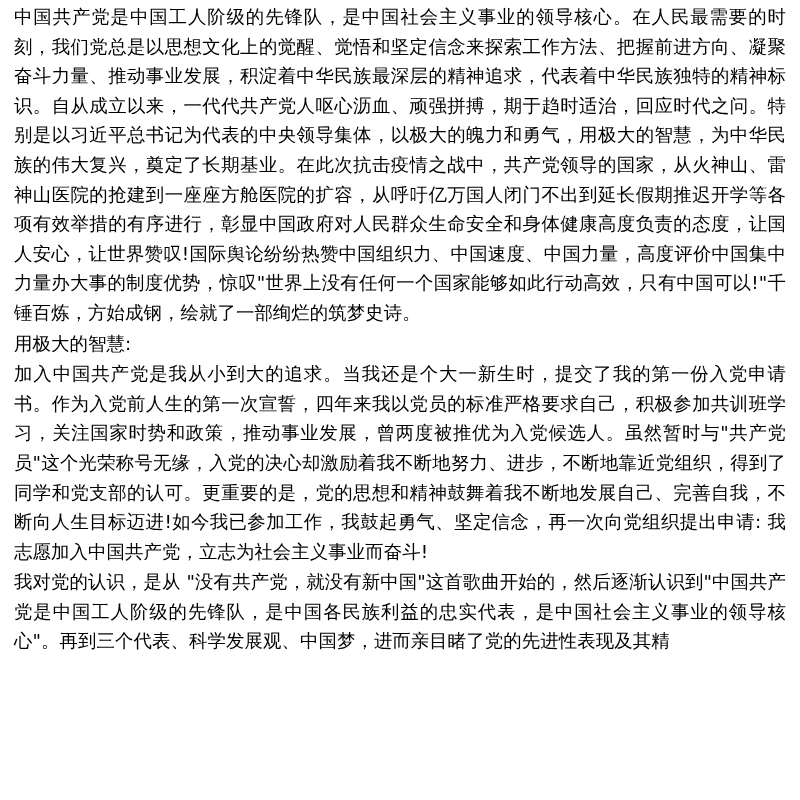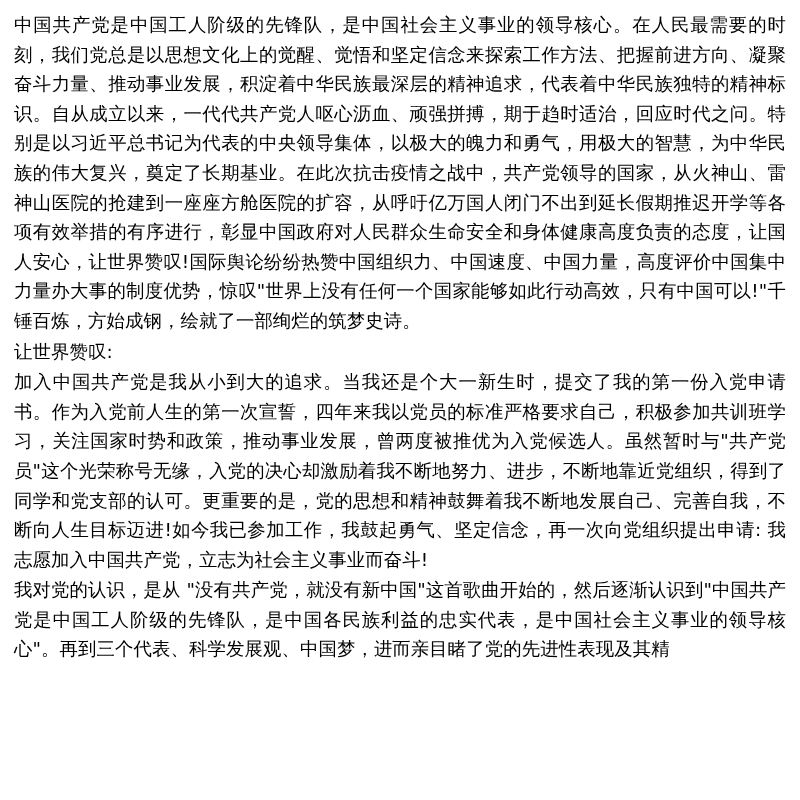--- a/index.html
+++ b/index.html
@@ -11,21 +11,21 @@
     height: 800px;
     background: #ffffff;
     font-family: "DejaVu Sans", "Liberation Sans", sans-serif;
     overflow: hidden;
   }
   .page {
     position: relative;
     width: 800px;
     height: 640px;
     box-sizing: border-box;
-    padding: 16px 14px;
+    padding: 8px 14px;
     background: #ffffff;
   }
   .doc-body {
     position: relative;
     top: -6px;
   }
   p.para {
     margin: 0 0 1px 0;
     font-size: 18.4px;
     line-height: 29.6px;
@@ -37,17 +37,17 @@
   .first-line-clip {
     
   }
 </style>
 </head>
 <body>
 
 <div class="page">
   <div class="doc-body">
     <p class="para first-line-clip">中国共产党是中国工人阶级的先锋队，是中国社会主义事业的领导核心。在人民最需要的时刻，我们党总是以思想文化上的觉醒、觉悟和坚定信念来探索工作方法、把握前进方向、凝聚奋斗力量、推动事业发展，积淀着中华民族最深层的精神追求，代表着中华民族独特的精神标识。自从成立以来，一代代共产党人呕心沥血、顽强拼搏，期于趋时适治，回应时代之问。特别是以习近平总书记为代表的中央领导集体，以极大的魄力和勇气，用极大的智慧，为中华民族的伟大复兴，奠定了长期基业。在此次抗击疫情之战中，共产党领导的国家，从火神山、雷神山医院的抢建到一座座方舱医院的扩容，从呼吁亿万国人闭门不出到延长假期推迟开学等各项有效举措的有序进行，彰显中国政府对人民群众生命安全和身体健康高度负责的态度，让国人安心，让世界赞叹!国际舆论纷纷热赞中国组织力、中国速度、中国力量，高度评价中国集中力量办大事的制度优势，惊叹"世界上没有任何一个国家能够如此行动高效，只有中国可以!"千锤百炼，方始成钢，绘就了一部绚烂的筑梦史诗。</p>
-    <p class="para">让世界赞叹:</p>
+    <p class="para">用极大的智慧:</p>
     <p class="para">加入中国共产党是我从小到大的追求。当我还是个大一新生时，提交了我的第一份入党申请书。作为入党前人生的第一次宣誓，四年来我以党员的标准严格要求自己，积极参加共训班学习，关注国家时势和政策，推动事业发展，曾两度被推优为入党候选人。虽然暂时与"共产党员"这个光荣称号无缘，入党的决心却激励着我不断地努力、进步，不断地靠近党组织，得到了同学和党支部的认可。更重要的是，党的思想和精神鼓舞着我不断地发展自己、完善自我，不断向人生目标迈进!如今我已参加工作，我鼓起勇气、坚定信念，再一次向党组织提出申请: 我志愿加入中国共产党，立志为社会主义事业而奋斗!</p>
     <p class="para">我对党的认识，是从 "没有共产党，就没有新中国"这首歌曲开始的，然后逐渐认识到"中国共产党是中国工人阶级的先锋队，是中国各民族利益的忠实代表，是中国社会主义事业的领导核心"。再到三个代表、科学发展观、中国梦，进而亲目睹了党的先进性表现及其精</p>
   </div>
 </div>
 
 </body></html>

